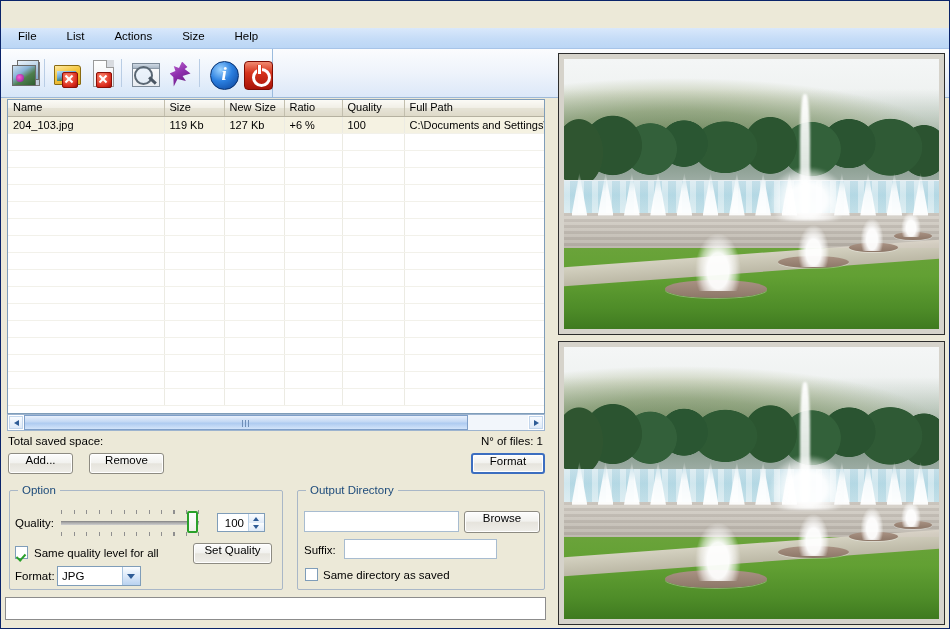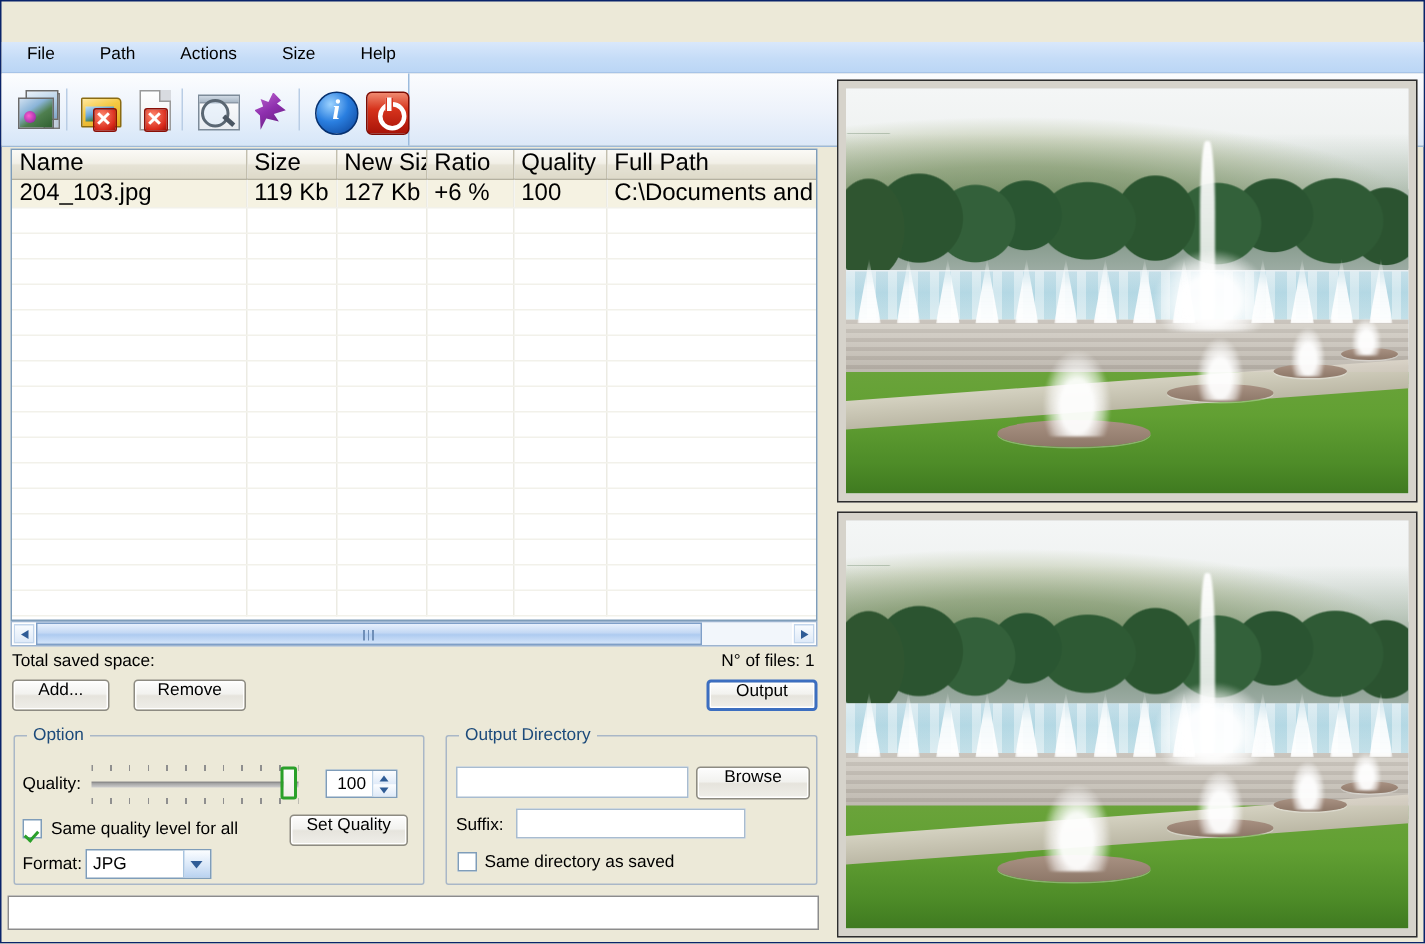--- a/index.html
+++ b/index.html
@@ -282,21 +282,21 @@
     width: 538px; height: 315px;
     background: #fff;
     border: 1px solid #7f9db9;
     box-sizing: border-box;
     overflow: hidden;
   }
   table.flist {
     width: 100%;
     border-collapse: collapse;
     table-layout: fixed;
-    font-size: 16px;
+    font-size: 11px;
   }
   table.flist thead th {
     height: 16px;
     background: linear-gradient(to bottom,#fbfaf6 0%,#f1efe6 48%,#e6e3d6 52%,#dedac9 100%);
     border-right: 1px solid #c3bfae;
     border-bottom: 1px solid #b5b1a0;
     font-weight: normal;
     text-align: left;
     padding: 0 0 1px 5px;
     color: #000;
@@ -698,21 +698,21 @@
   }
 </style>
 </head>
 <body>
 
 <div id="app">
 
 
   <div class="menubar">
     <div class="menu-item">File</div>
-    <div class="menu-item">Path</div>
+    <div class="menu-item">List</div>
     <div class="menu-item">Actions</div>
     <div class="menu-item">Size</div>
     <div class="menu-item">Help</div>
   </div>
 
   <div class="toolbar">
     <div class="tb-panel">
 
       <div class="tb-btn">
         <span class="ic photo-stack">
@@ -929,21 +929,21 @@
       <div class="hs-thumb"></div>
     </div>
     <div class="hs-arrow right"></div>
   </div>
 
   <div class="saved-label">Total saved space:</div>
   <div class="nfiles-label">N° of files: 1</div>
 
   <div class="btn" id="add-btn">Add...</div>
   <div class="btn" id="rm-btn">Remove</div>
-  <div class="btn focused" id="prev-btn">Output</div>
+  <div class="btn focused" id="prev-btn">Format</div>
 
   <div class="group" id="opt-group">
     <span class="legend">Option</span>
   </div>
   <div class="lbl" style="left:14px; top:516px;">Quality:</div>
   <div class="slider-ticks" id="ticks-top"></div>
   <div class="slider-track"></div>
   <div class="slider-ticks" id="ticks-bot"></div>
   <div class="slider-thumb"></div>
 

